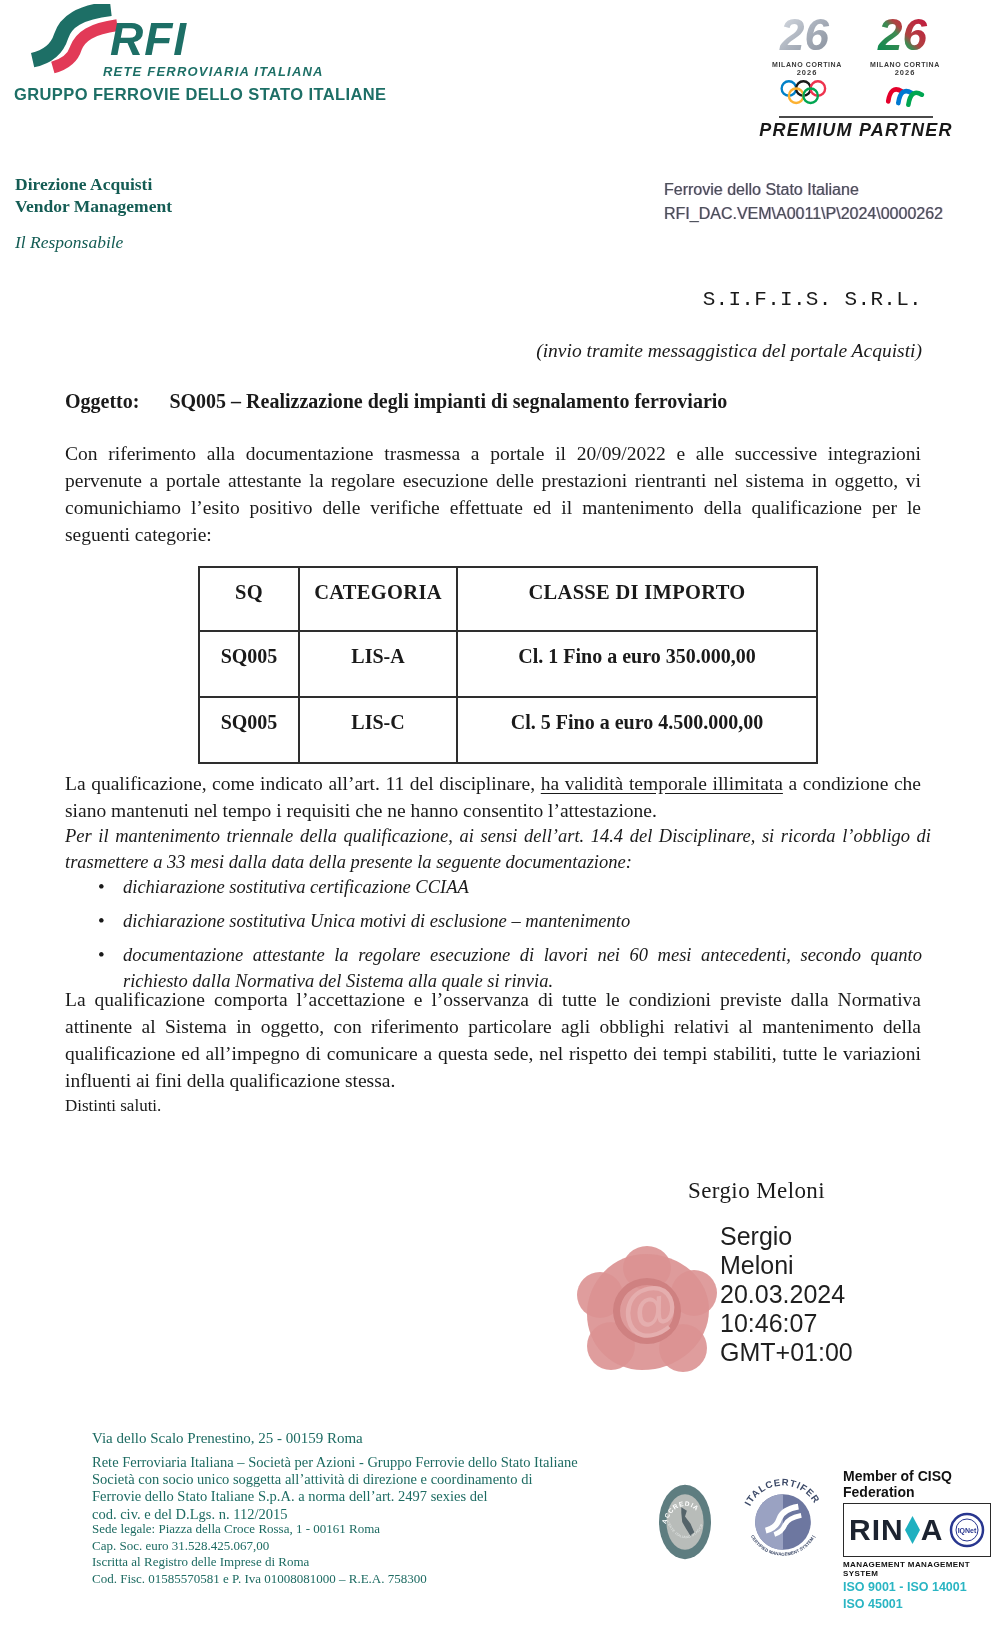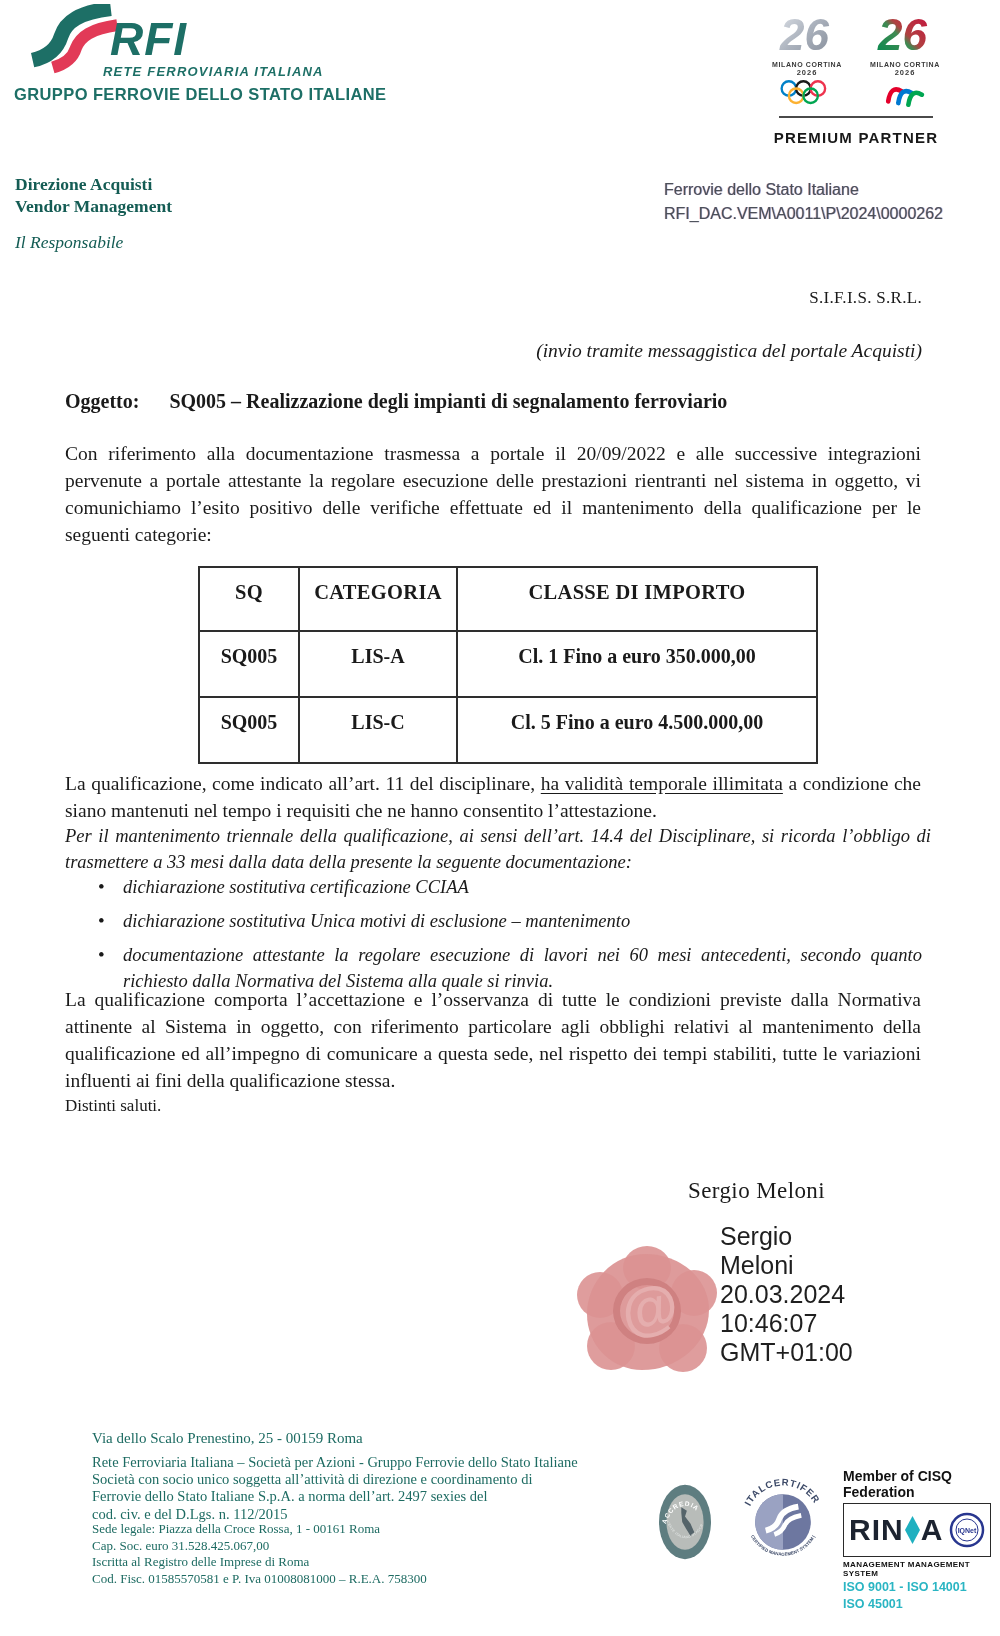--- a/index.html
+++ b/index.html
@@ -20,31 +20,31 @@
               font-weight:bold; font-size:16.5px; letter-spacing:.4px; color:#1d6f66; }
   
   .mc-block { position:absolute; left:756px; top:12px; width:200px; text-align:center; }
   .mc-logos { display:flex; justify-content:center; gap:4px; }
   .mc-logo  { width:94px; text-align:center; }
   .mc-name  { font-family:"Liberation Sans",sans-serif; font-weight:bold; font-size:7px;
               letter-spacing:.6px; color:#3a3a3a; margin-top:1px; }
   .mc-year  { font-family:"Liberation Sans",sans-serif; font-weight:bold; font-size:7.5px;
               letter-spacing:1px; color:#3a3a3a; }
   .mc-divider { width:154px; margin:5px auto 0; border-top:2px solid #4a4a4a; }
-  .mc-partner { margin-top:11px; font-family:"Liberation Sans",sans-serif; font-weight:bold;
-              font-size:15px; letter-spacing:1.2px; color:#181818; }
+  .mc-partner { margin-top:2px; font-family:"Liberation Sans",sans-serif; font-weight:bold;
+              font-size:18px; letter-spacing:1.2px; color:#181818;font-style:italic; }
   
   .sender { position:absolute; left:15px; top:174px; color:#145c54; }
   .sender .ln { font-weight:bold; font-size:17.5px; line-height:21.5px; }
   .sender .role { font-style:italic; font-size:17.5px; margin-top:15px; }
   .stamp { position:absolute; left:664px; top:178px; width:330px;
            font-family:"Liberation Sans",sans-serif; font-size:16px; line-height:24px;
            color:#4b5058; text-shadow:0.6px 0 0 rgba(70,90,190,.45), -0.6px 0 0 rgba(190,60,60,.3); }
   
-  .recipient-name { position:absolute; right:78px; top:288px; font-size:17px; letter-spacing:.3px; }
+  .recipient-name { position:absolute; right:78px; top:288px; font-size:21px; letter-spacing:.3px;font-family:Liberation Mono, monospace; }
   .recipient-note { position:absolute; right:78px; top:340px; font-style:italic; font-size:19.5px; }
   .subject { position:absolute; left:65px; top:390px; width:860px; font-weight:bold; font-size:20px; display:flex; }
   .subject .lbl { margin-right:30px; }
   
   .par { position:absolute; left:65px; width:856px; font-size:19.5px; line-height:27px; text-align:justify; }
   .p1 { top:440px; }
   .p2 { top:770px; }
   .p2 .ul-seg { text-decoration:underline; text-underline-offset:3px; }
   .p3 { top:823px; font-style:italic; font-size:18.5px; line-height:26px; width:866px; }
   .bullets { position:absolute; left:96px; top:874px; width:826px; list-style:none; }

